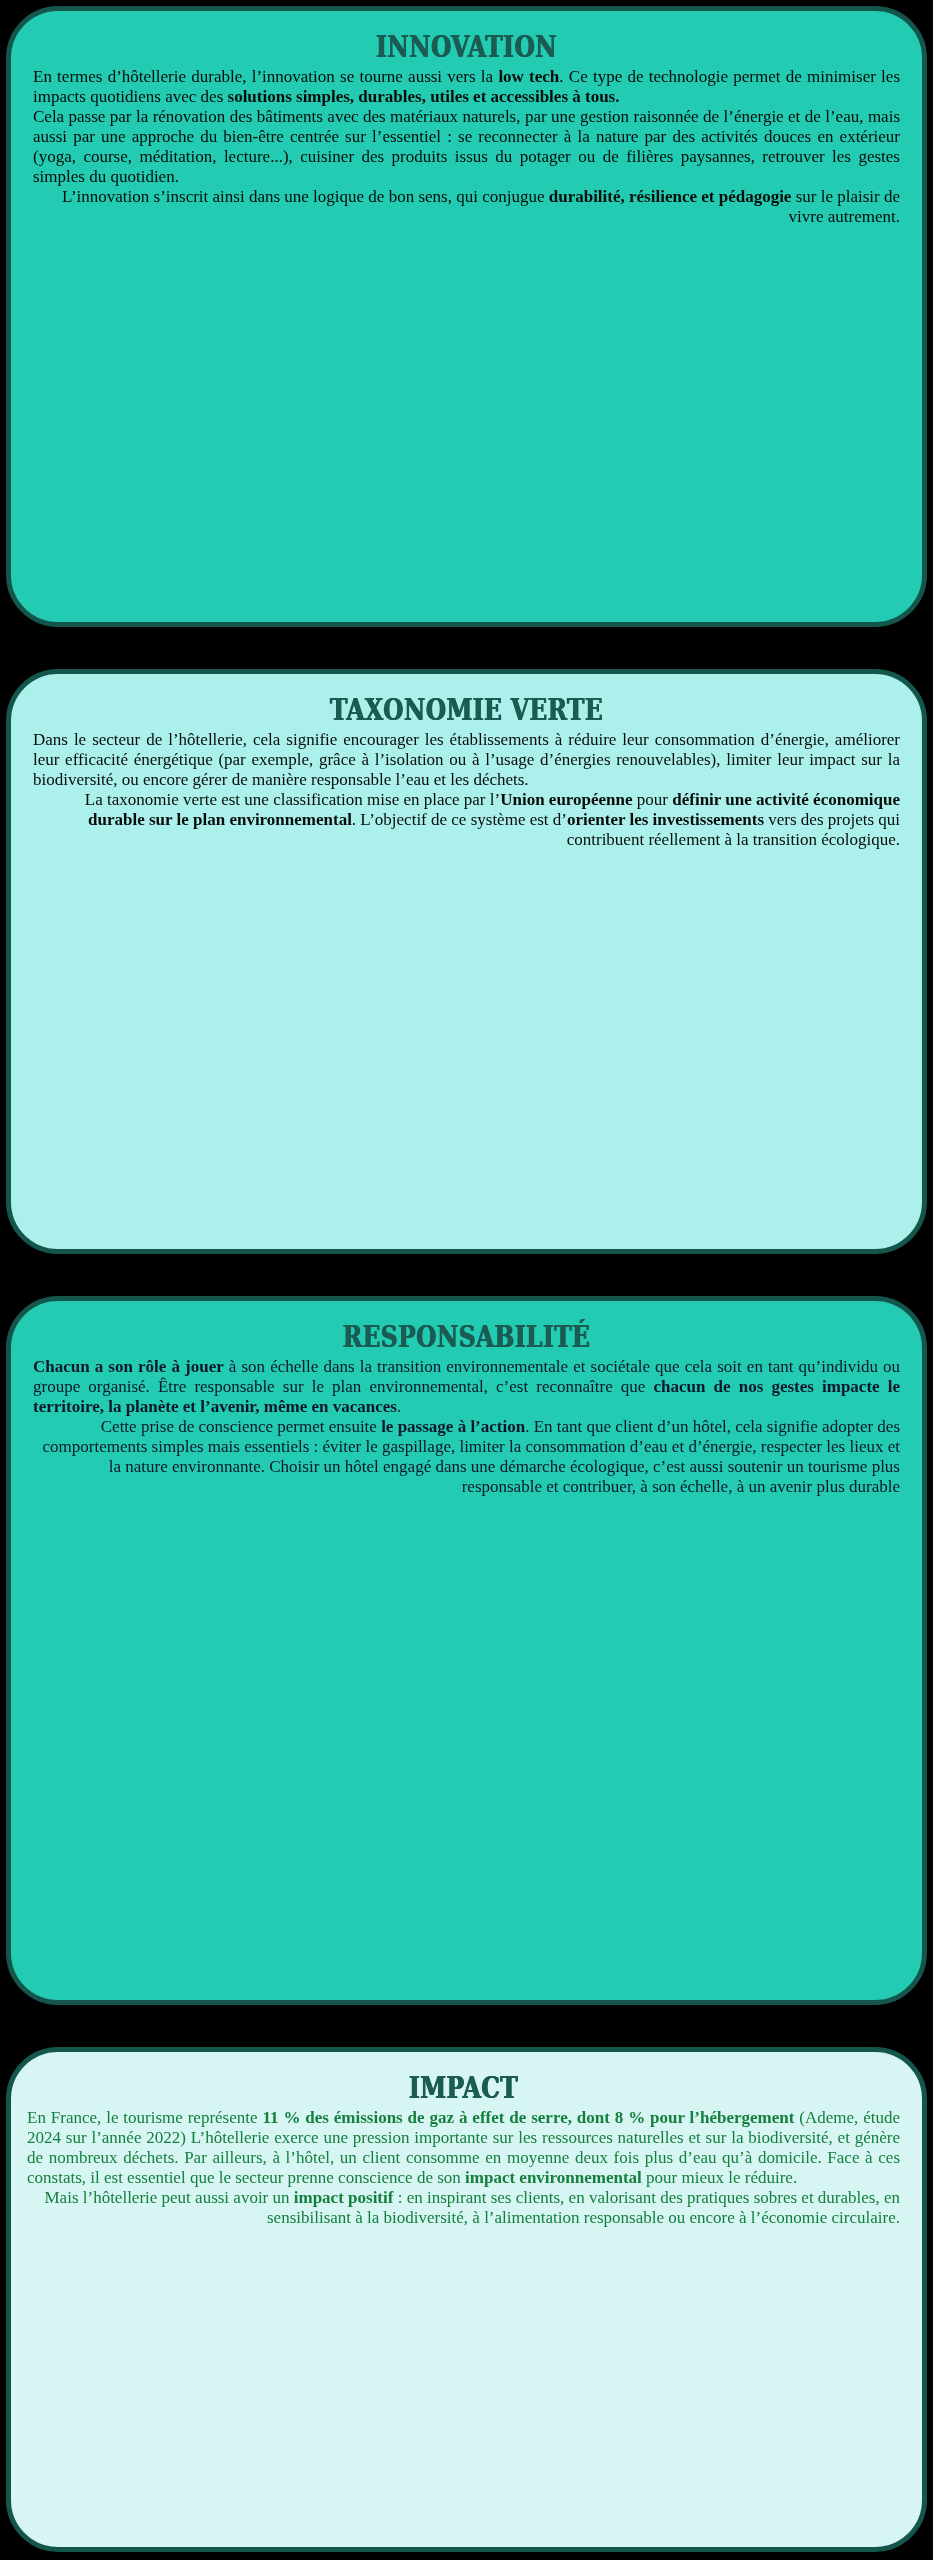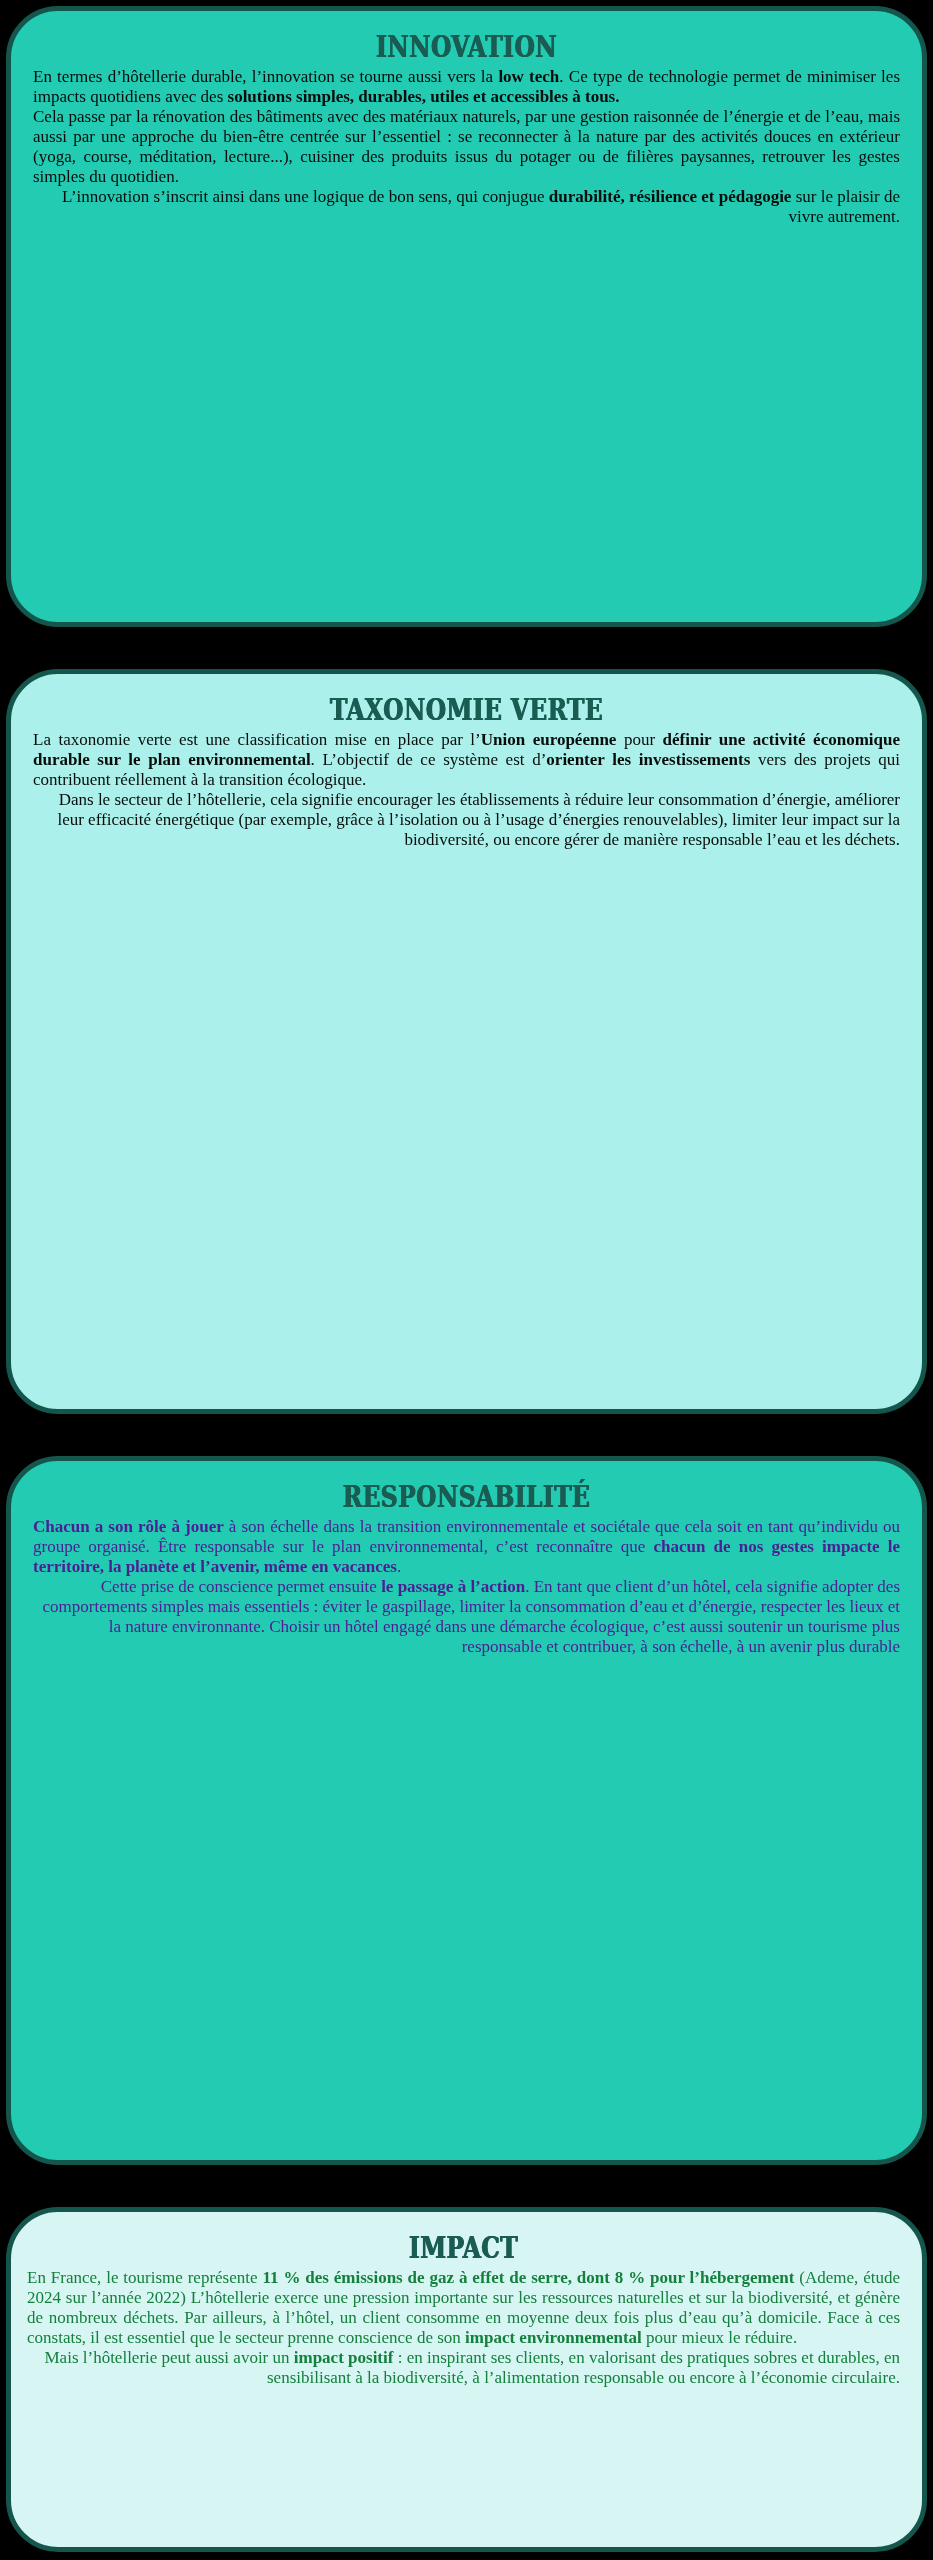--- a/index.html
+++ b/index.html
@@ -63,21 +63,21 @@
   .card-body b { font-weight: 700; }
 
   
   .theme-teal   { background: #22cbb2; }
   .theme-aqua   { background: #abf0ea; }
   .theme-pale   { background: #d6f5f3; }
 
   
   .card-innovation     { height: 621px; }
   .gap-1               { height: 42px; flex: none; }
-  .card-taxonomie      { height: 745px; }
+  .card-taxonomie      { height: 585px; }
   .gap-2               { height: 42px; flex: none; }
   .card-responsabilite { height: 709px; }
   .gap-3               { height: 42px; flex: none; }
   .card-impact         { height: 293px; flex: 1 1 auto; min-height: 293px; }
 </style>
 </head>
 <body>
 
 <div class="page" style="background: rgb(0, 0, 0);">
 
@@ -88,30 +88,30 @@
         <p><span>Cela passe par la rénovation des bâtiments avec des matériaux naturels, par une gestion raisonnée de l’énergie et de l’eau, mais aussi par une approche du bien-être centrée sur l’essentiel : se reconnecter à la nature par des activités douces en extérieur (yoga, course, méditation, lecture...), cuisiner des produits issus du potager ou de filières paysannes, retrouver les gestes simples du quotidien.</span></p>
         <p><span>L’innovation s’inscrit ainsi dans une logique de bon sens, qui conjugue </span><b>durabilité, résilience et pédagogie</b><span> sur le plaisir de vivre autrement.</span></p>
       </div>
   </section>
 
   <div class="gap-1"></div>
 
   <section class="card theme-aqua card-taxonomie" style="background: rgb(171, 240, 234); border-color: rgb(20, 85, 76);">
     <h2 class="card-title" style="color: rgb(26, 92, 82);">TAXONOMIE VERTE</h2>
     <div class="card-body" style="color: rgb(8, 13, 12);">
+        <p><span>Dans le secteur de l’hôtellerie, cela signifie encourager les établissements à réduire leur consommation d’énergie, améliorer leur efficacité énergétique (par exemple, grâce à l’isolation ou à l’usage d’énergies renouvelables), limiter leur impact sur la biodiversité, ou encore gérer de manière responsable l’eau et les déchets.</span></p>
         <p><span>La taxonomie verte est une classification mise en place par l’</span><b>Union européenne</b><span> pour </span><b>définir une activité économique durable sur le plan environnemental</b><span>. L’objectif de ce système est d’</span><b>orienter les investissements</b><span> vers des projets qui contribuent réellement à la transition écologique.</span></p>
-        <p><span>Dans le secteur de l’hôtellerie, cela signifie encourager les établissements à réduire leur consommation d’énergie, améliorer leur efficacité énergétique (par exemple, grâce à l’isolation ou à l’usage d’énergies renouvelables), limiter leur impact sur la biodiversité, ou encore gérer de manière responsable l’eau et les déchets.</span></p>
       </div>
   </section>
 
   <div class="gap-2"></div>
 
   <section class="card theme-teal card-responsabilite" style="background: rgb(34, 203, 178); border-color: rgb(20, 85, 76);">
     <h2 class="card-title" style="color: rgb(26, 92, 82);">RESPONSABILITÉ</h2>
-    <div class="card-body" style="color: #4c1d95;">
+    <div class="card-body" style="color: #0f172a;">
         <p><b>Chacun a son rôle à jouer</b><span> à son échelle dans la transition environnementale et sociétale que cela soit en tant qu’individu ou groupe organisé. Être responsable sur le plan environnemental, c’est reconnaître que </span><b>chacun de nos gestes impacte le territoire, la planète et l’avenir, même en vacances</b><span>.</span></p>
         <p><span>Cette prise de conscience permet ensuite </span><b>le passage à l’action</b><span>. En tant que client d’un hôtel, cela signifie adopter des comportements simples mais essentiels : éviter le gaspillage, limiter la consommation d’eau et d’énergie, respecter les lieux et la nature environnante. Choisir un hôtel engagé dans une démarche écologique, c’est aussi soutenir un tourisme plus responsable et contribuer, à son échelle, à un avenir plus durable</span></p>
       </div>
   </section>
 
   <div class="gap-3"></div>
 
   <section class="card theme-pale card-impact" style="background: rgb(214, 245, 243); border-color: rgb(20, 85, 76); padding-left: 16px;">
     <h2 class="card-title" style="color: rgb(26, 92, 82);">IMPACT</h2>
     <div class="card-body" style="color: #15803d;">

